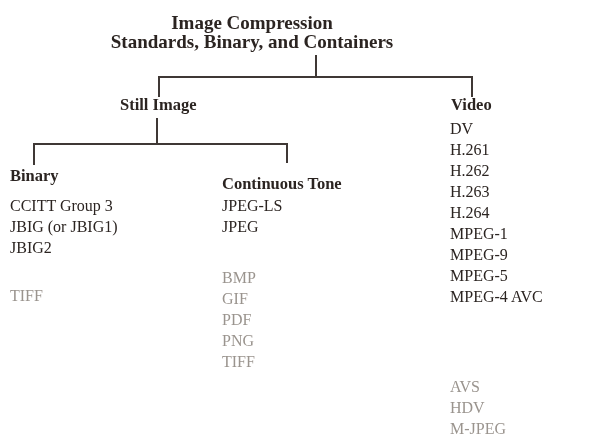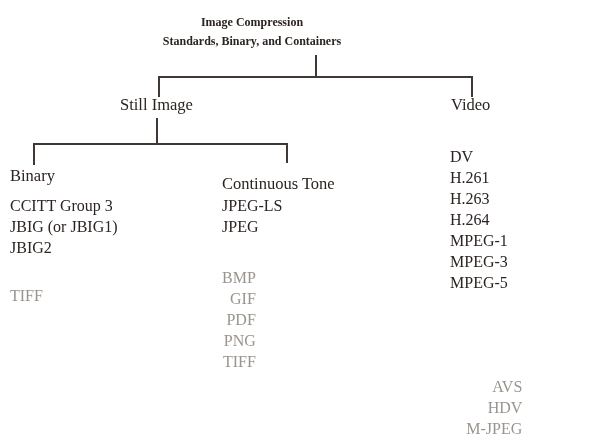--- a/index.html
+++ b/index.html
@@ -15,46 +15,46 @@
     font-family: "Liberation Serif", "DejaVu Serif", serif;
     overflow: hidden;
   }
   .title {
     position: absolute;
     left: 0;
     top: 13px;
     width: 504px;
     text-align: center;
     font-weight: bold;
-    font-size: 12px;
+    font-size: 19px;
     line-height: 19px;
     color: var(--dark, #2b2421);
   }
   .line {
     position: absolute;
     background: var(--line, #3f3835);
   }
   .line.v { width: 2px; }
   .line.h { height: 2px; }
   .heading {
     position: absolute;
-    font-weight: normal;
+    font-weight: bold;
     font-size: 16.5px;
     line-height: 19px;
     color: var(--dark, #2b2421);
     white-space: nowrap;
   }
   .list {
     position: absolute;
     font-size: 16px;
     line-height: 21px;
     white-space: nowrap;
   }
   .list.dark { color: var(--dark, #2b2421); }
-  .list.gray { color: var(--gray, #9a948e); text-align: right; }
+  .list.gray { color: var(--gray, #9a948e); }
 </style>
 </head>
 <body>
 
 <div class="diagram" style="--dark: #2b2421; --gray: #9a948e; --line: #3f3835; --bg: #ffffff;">
 
   <div class="title">
     <div>Image Compression</div>
     <div>Standards, Binary, and Containers</div>
   </div>
@@ -89,28 +89,30 @@
       <div class="item">JPEG</div>
     </div>
   <div class="list gray" style="left:222px; top:267px;">
       <div class="item">BMP</div>
       <div class="item">GIF</div>
       <div class="item">PDF</div>
       <div class="item">PNG</div>
       <div class="item">TIFF</div>
     </div>
 
-  <div class="list dark" style="left:450px; top:146px;">
+  <div class="list dark" style="left:450px; top:118px;">
       <div class="item">DV</div>
       <div class="item">H.261</div>
+      <div class="item">H.262</div>
       <div class="item">H.263</div>
       <div class="item">H.264</div>
       <div class="item">MPEG-1</div>
-      <div class="item">MPEG-3</div>
+      <div class="item">MPEG-9</div>
       <div class="item">MPEG-5</div>
+      <div class="item">MPEG-4 AVC</div>
     </div>
   <div class="list gray" style="left:450px; top:328px;margin-top:48px;">
       <div class="item">AVS</div>
       <div class="item">HDV</div>
       <div class="item">M-JPEG</div>
       <div class="item">QuickTime</div>
     </div>
 
 </div>
 

